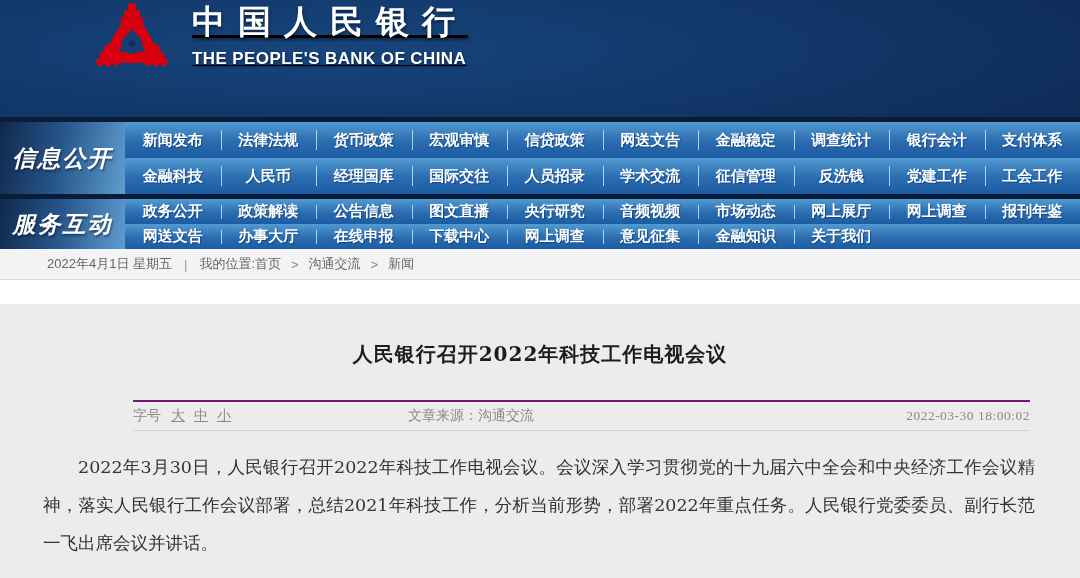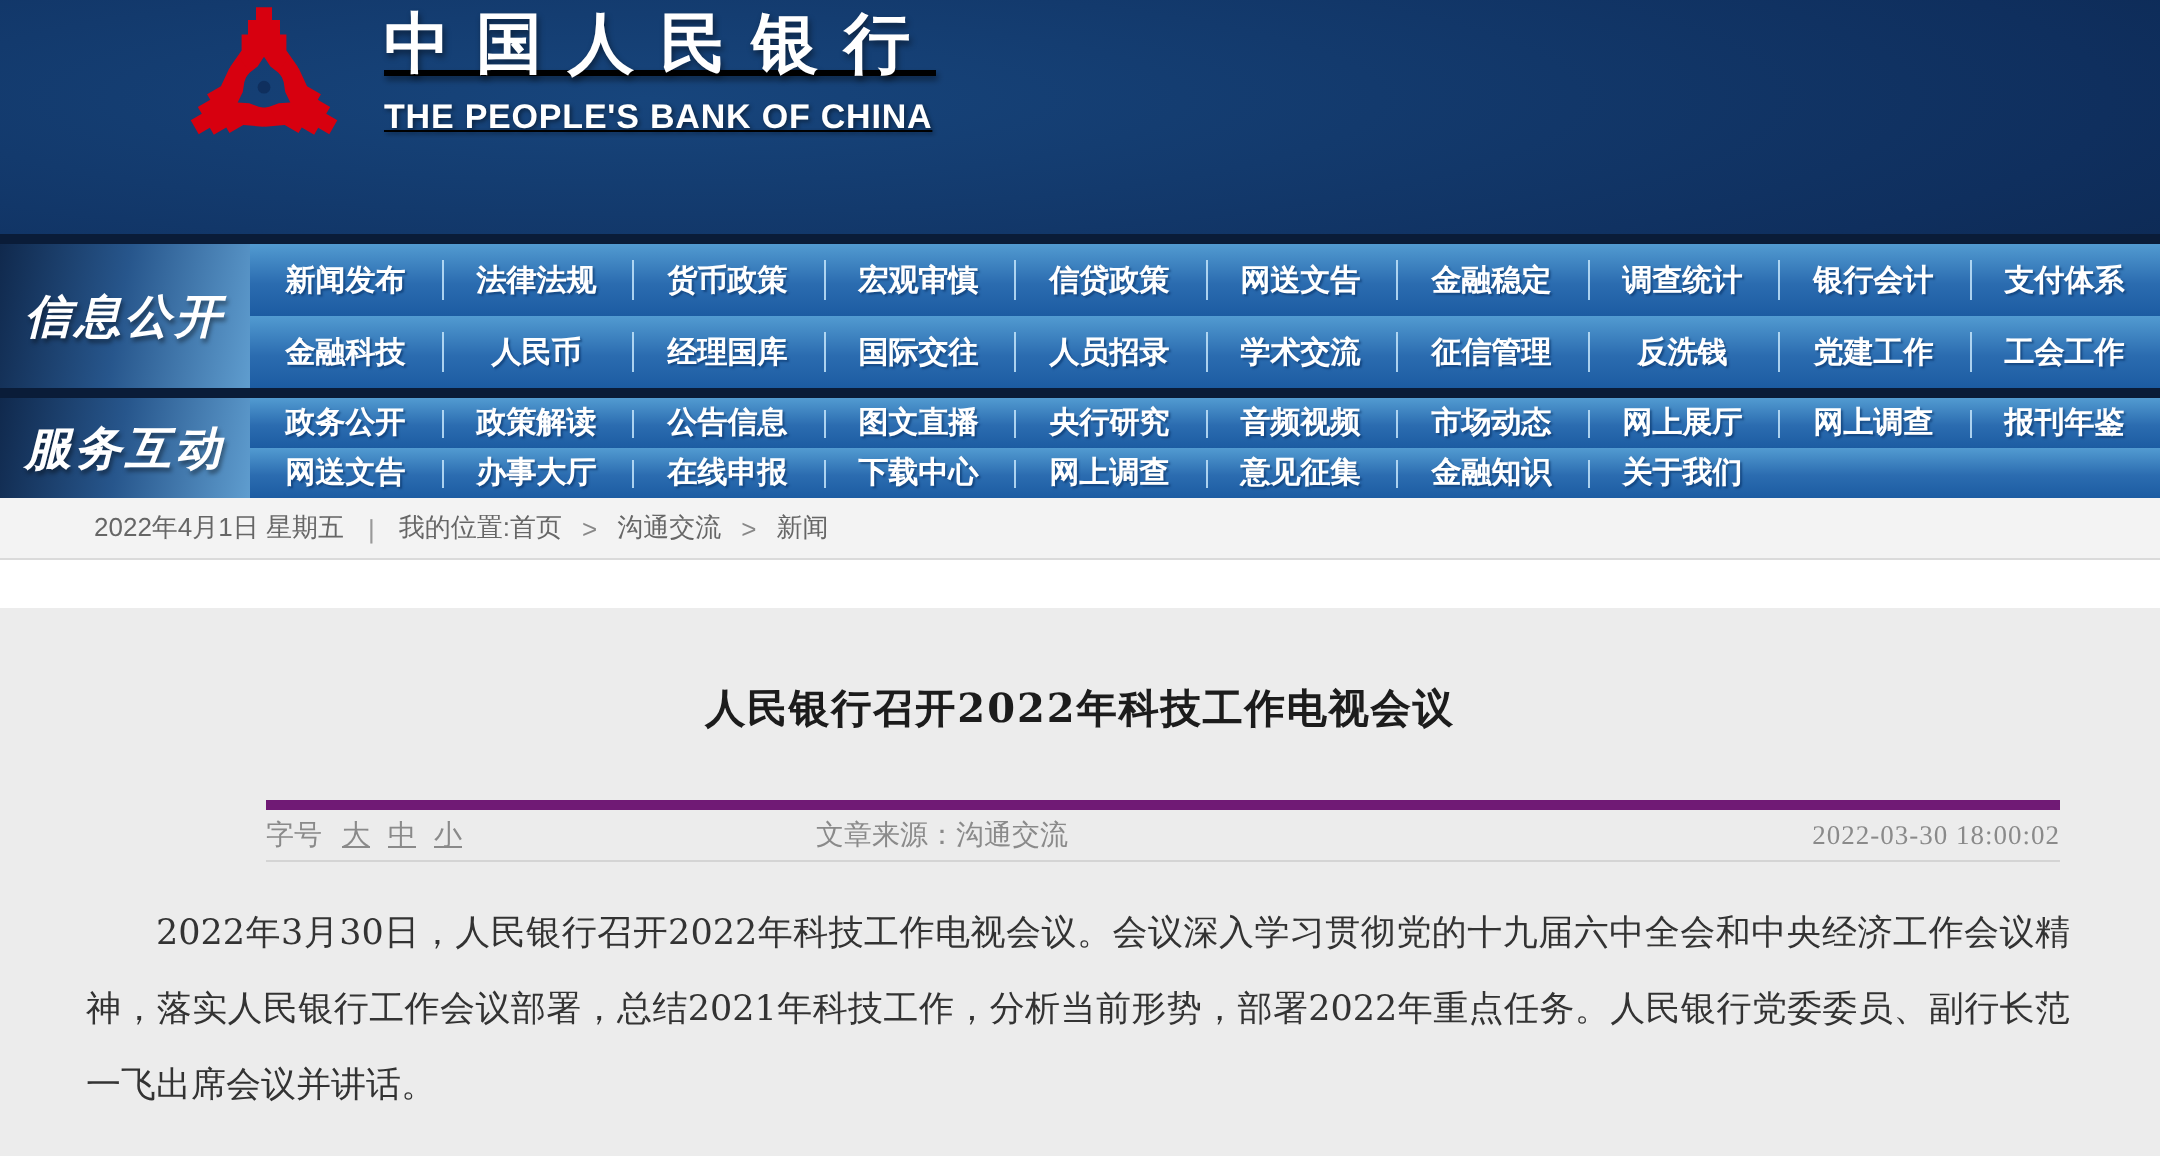--- a/index.html
+++ b/index.html
@@ -72,21 +72,21 @@
 
   
   .content { height:237px; background:#ececec; }
   .art-title {
     padding-top:37px; text-align:center;
     font-family:"DejaVu Serif","Liberation Serif",serif;
     font-size:20px; font-weight:bold; color:#1c1c1c; letter-spacing:1px;
   }
   .meta {
     margin:32px 50px 0 133px; height:31px;
-    border-top:5px solid #701a75; border-bottom:1px solid #d4d4d4;
+    border-top:2px solid #701a75; border-bottom:1px solid #d4d4d4;
     position:relative; display:flex; align-items:center;
     color:#8a8a8a; font-size:14px;
   }
   .meta .fs-label { margin-right:10px; }
   .meta a.fs-opt { color:#8a8a8a; text-decoration:underline; margin-right:9px; }
   .meta .src { position:absolute; left:275px; }
   .meta .dt  { margin-left:auto; font-family:Liberation Serif, serif; font-size:13.5px; letter-spacing:.5px; }
   .actions {
     margin:16px 50px 0 133px; display:flex; justify-content:flex-end; gap:36px;
     font-size:14px;

